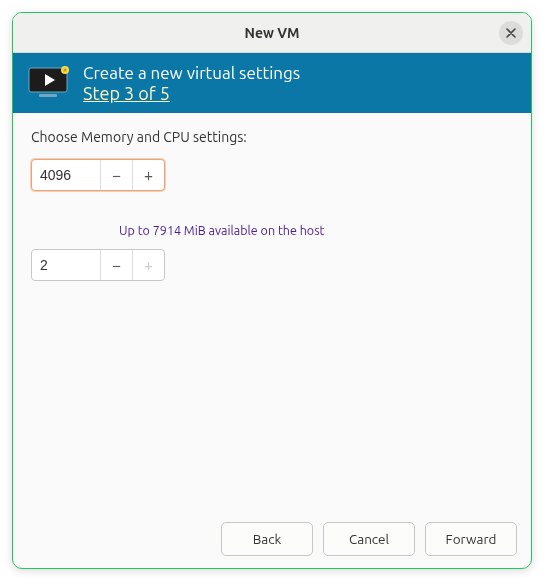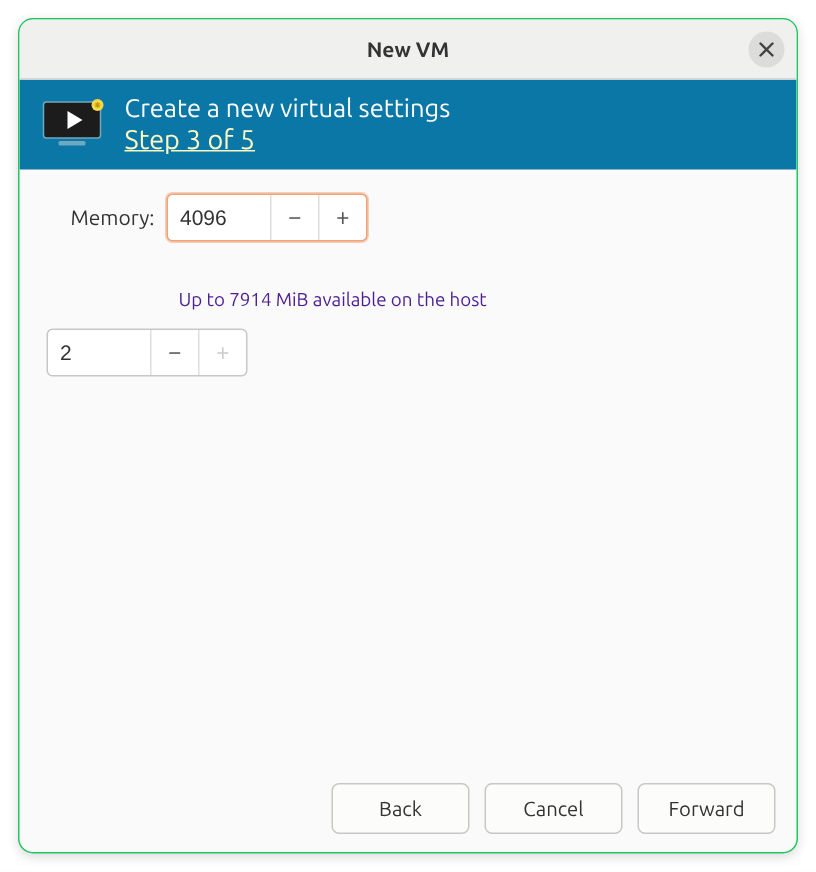--- a/index.html
+++ b/index.html
@@ -181,23 +181,23 @@
         <path d="M36 4 L40 4 M38 2 L38 6 M36.6 2.6 L39.4 5.4 M39.4 2.6 L36.6 5.4" stroke="#c79b00" stroke-width="0.8"></path>
       </svg>
     </div>
     <div>
       <div class="banner-title">Create a new virtual settings</div>
       <div class="banner-sub">Step 3 of 5</div>
     </div>
   </div>
 
   <div class="content">
+    <div class="section-heading">Choose Memory and CPU settings:</div>
 
     <div class="form-row">
-      <div class="form-label">Memory:</div>
       <div class="spin focused">
         <input type="text" value="4096" style="">
         <div class="step">−</div>
         <div class="step">+</div>
       </div>
     </div>
     <div class="hint">Up to 7914 MiB available on the host</div>
 
     <div class="form-row">
       <div class="spin">

